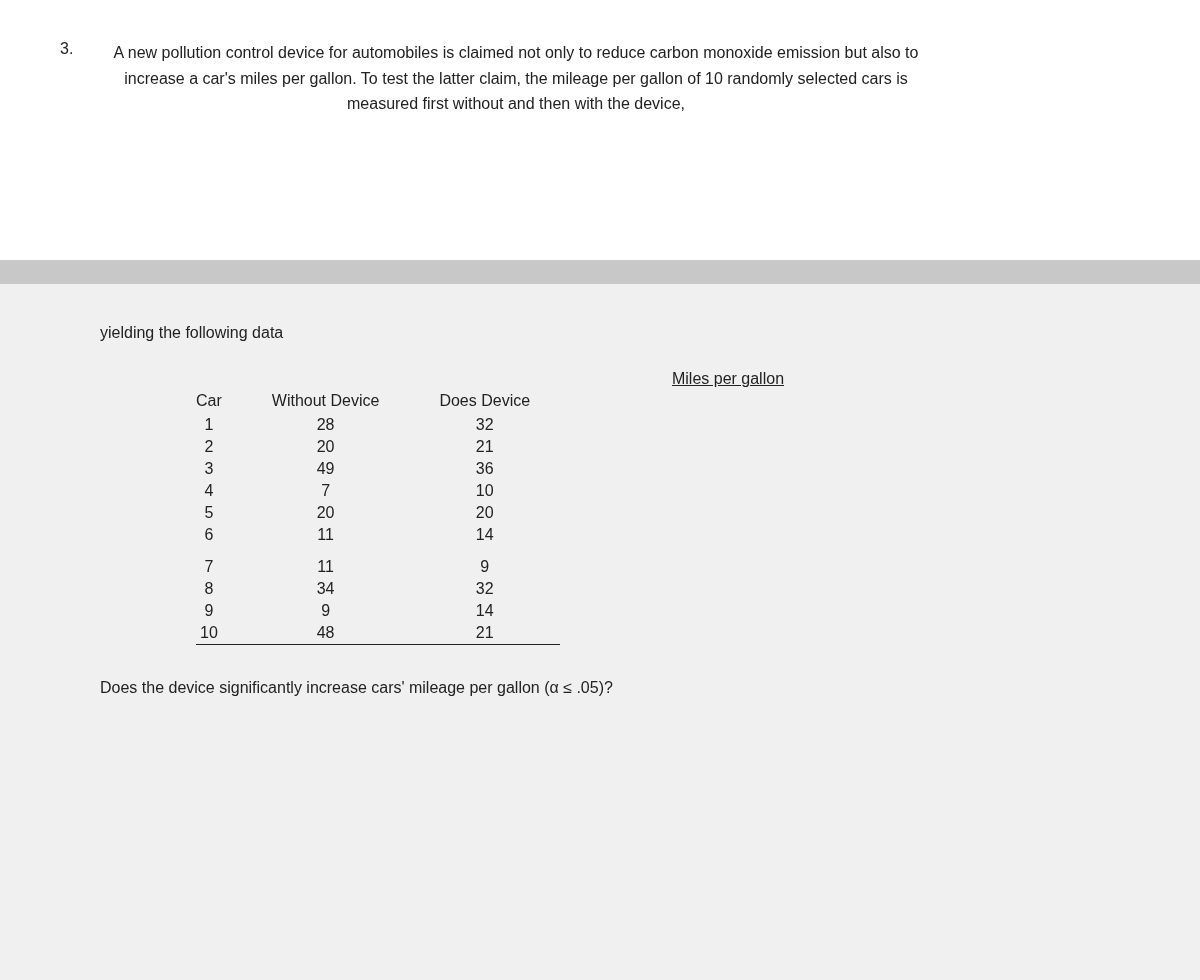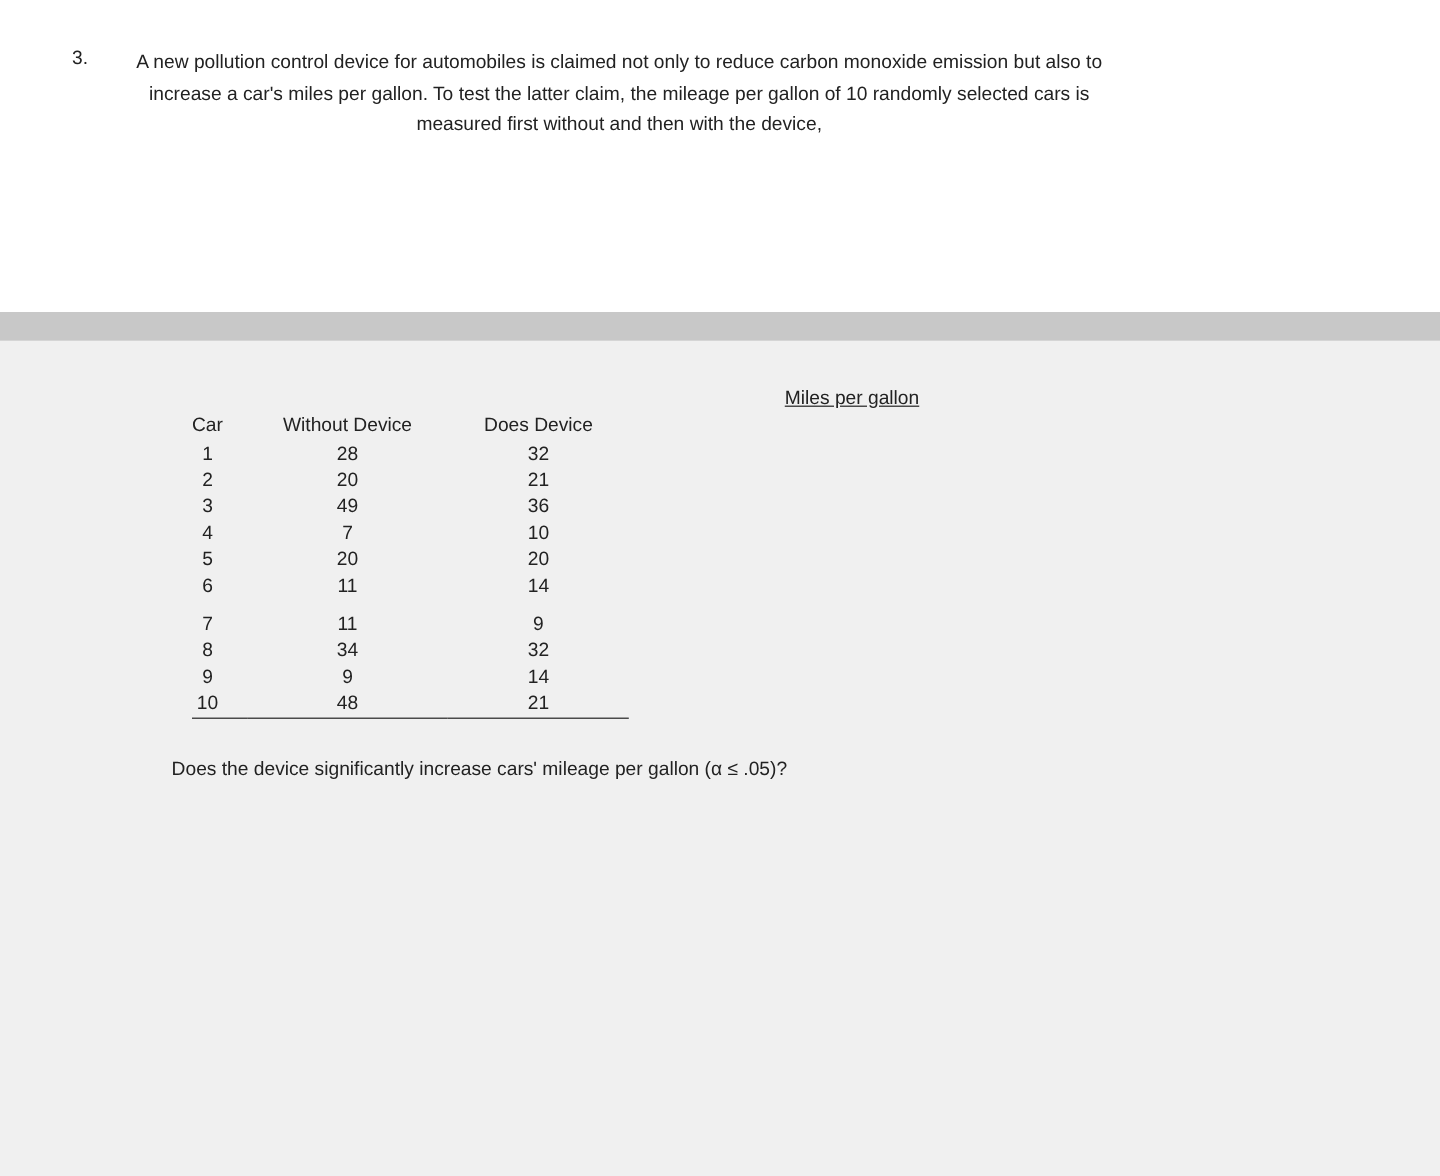--- a/index.html
+++ b/index.html
@@ -52,21 +52,21 @@
       background-color: #f0f0f0;
       padding: 40px 60px 40px 100px;
     }
 
     .yielding-text {
       font-size: 16px;
       margin-bottom: 28px;
     }
 
     .table-container {
-      margin-left: 60px;
+      margin-left: 96px;
       margin-bottom: 30px;
     }
 
     .miles-header {
       text-align: center;
       font-size: 16px;
       text-decoration: underline;
       margin-bottom: 2px;
       margin-left: 120px;
     }
@@ -105,36 +105,36 @@
     .underline-row td {
       border-bottom: 1px solid #222;
       padding-bottom: 2px;
     }
 
     .footer-text {
       font-size: 16px;
       line-height: 1.6;
       margin-top: 10px;
       max-width: 820px;
-      margin-left: 43px;
     }
   </style>
 </head>
 <body>
 
 <div class="top-section">
   <div class="question-block">
     <span class="question-number">3.</span>
     <p class="question-text">A new pollution control device for automobiles is claimed not only to reduce carbon monoxide emission but also to increase a car's miles per gallon.  To test the latter claim, the mileage per gallon of 10 randomly selected cars is measured first without and then with the device,</p>
   </div>
 </div>
 
 <div class="divider"></div>
 
 <div class="bottom-section">
+  <p class="yielding-text">yielding the following data</p>
 
   <div class="table-container">
     <div class="miles-header">Miles per gallon</div>
 
     <table>
       <thead>
         <tr>
           <th>Car</th>
           <th>Without Device</th>
           <th>Does Device</th>

